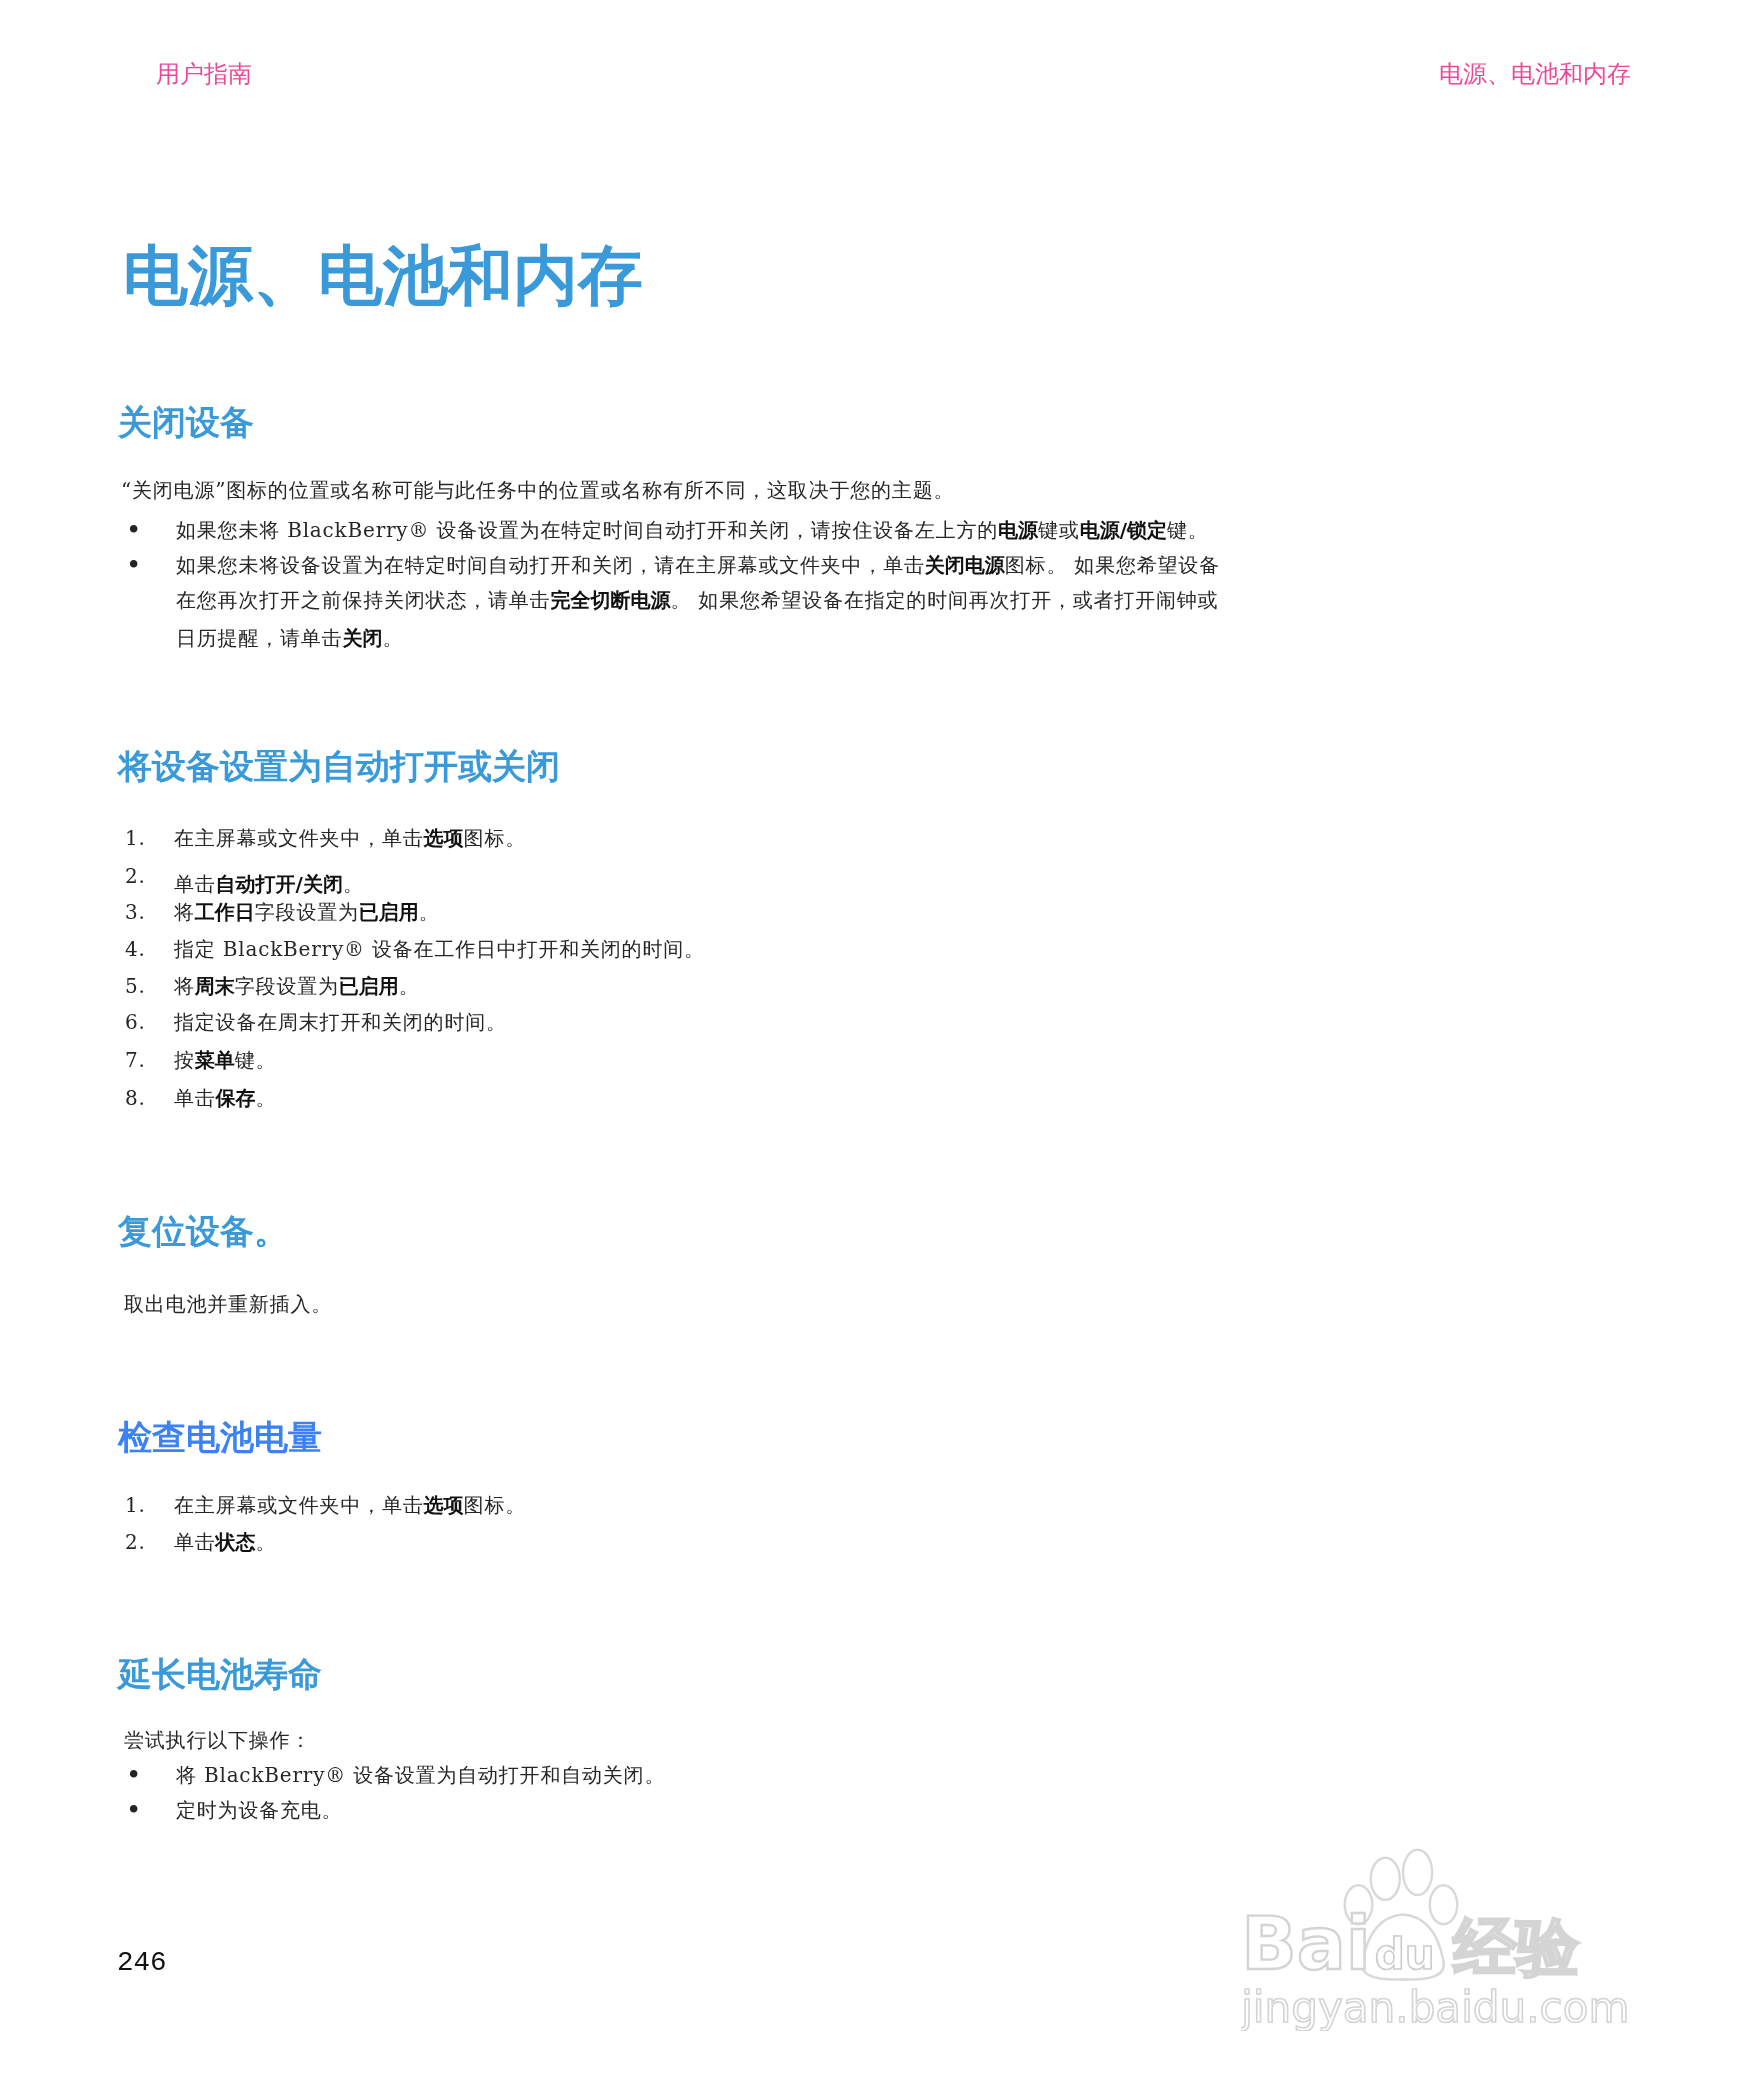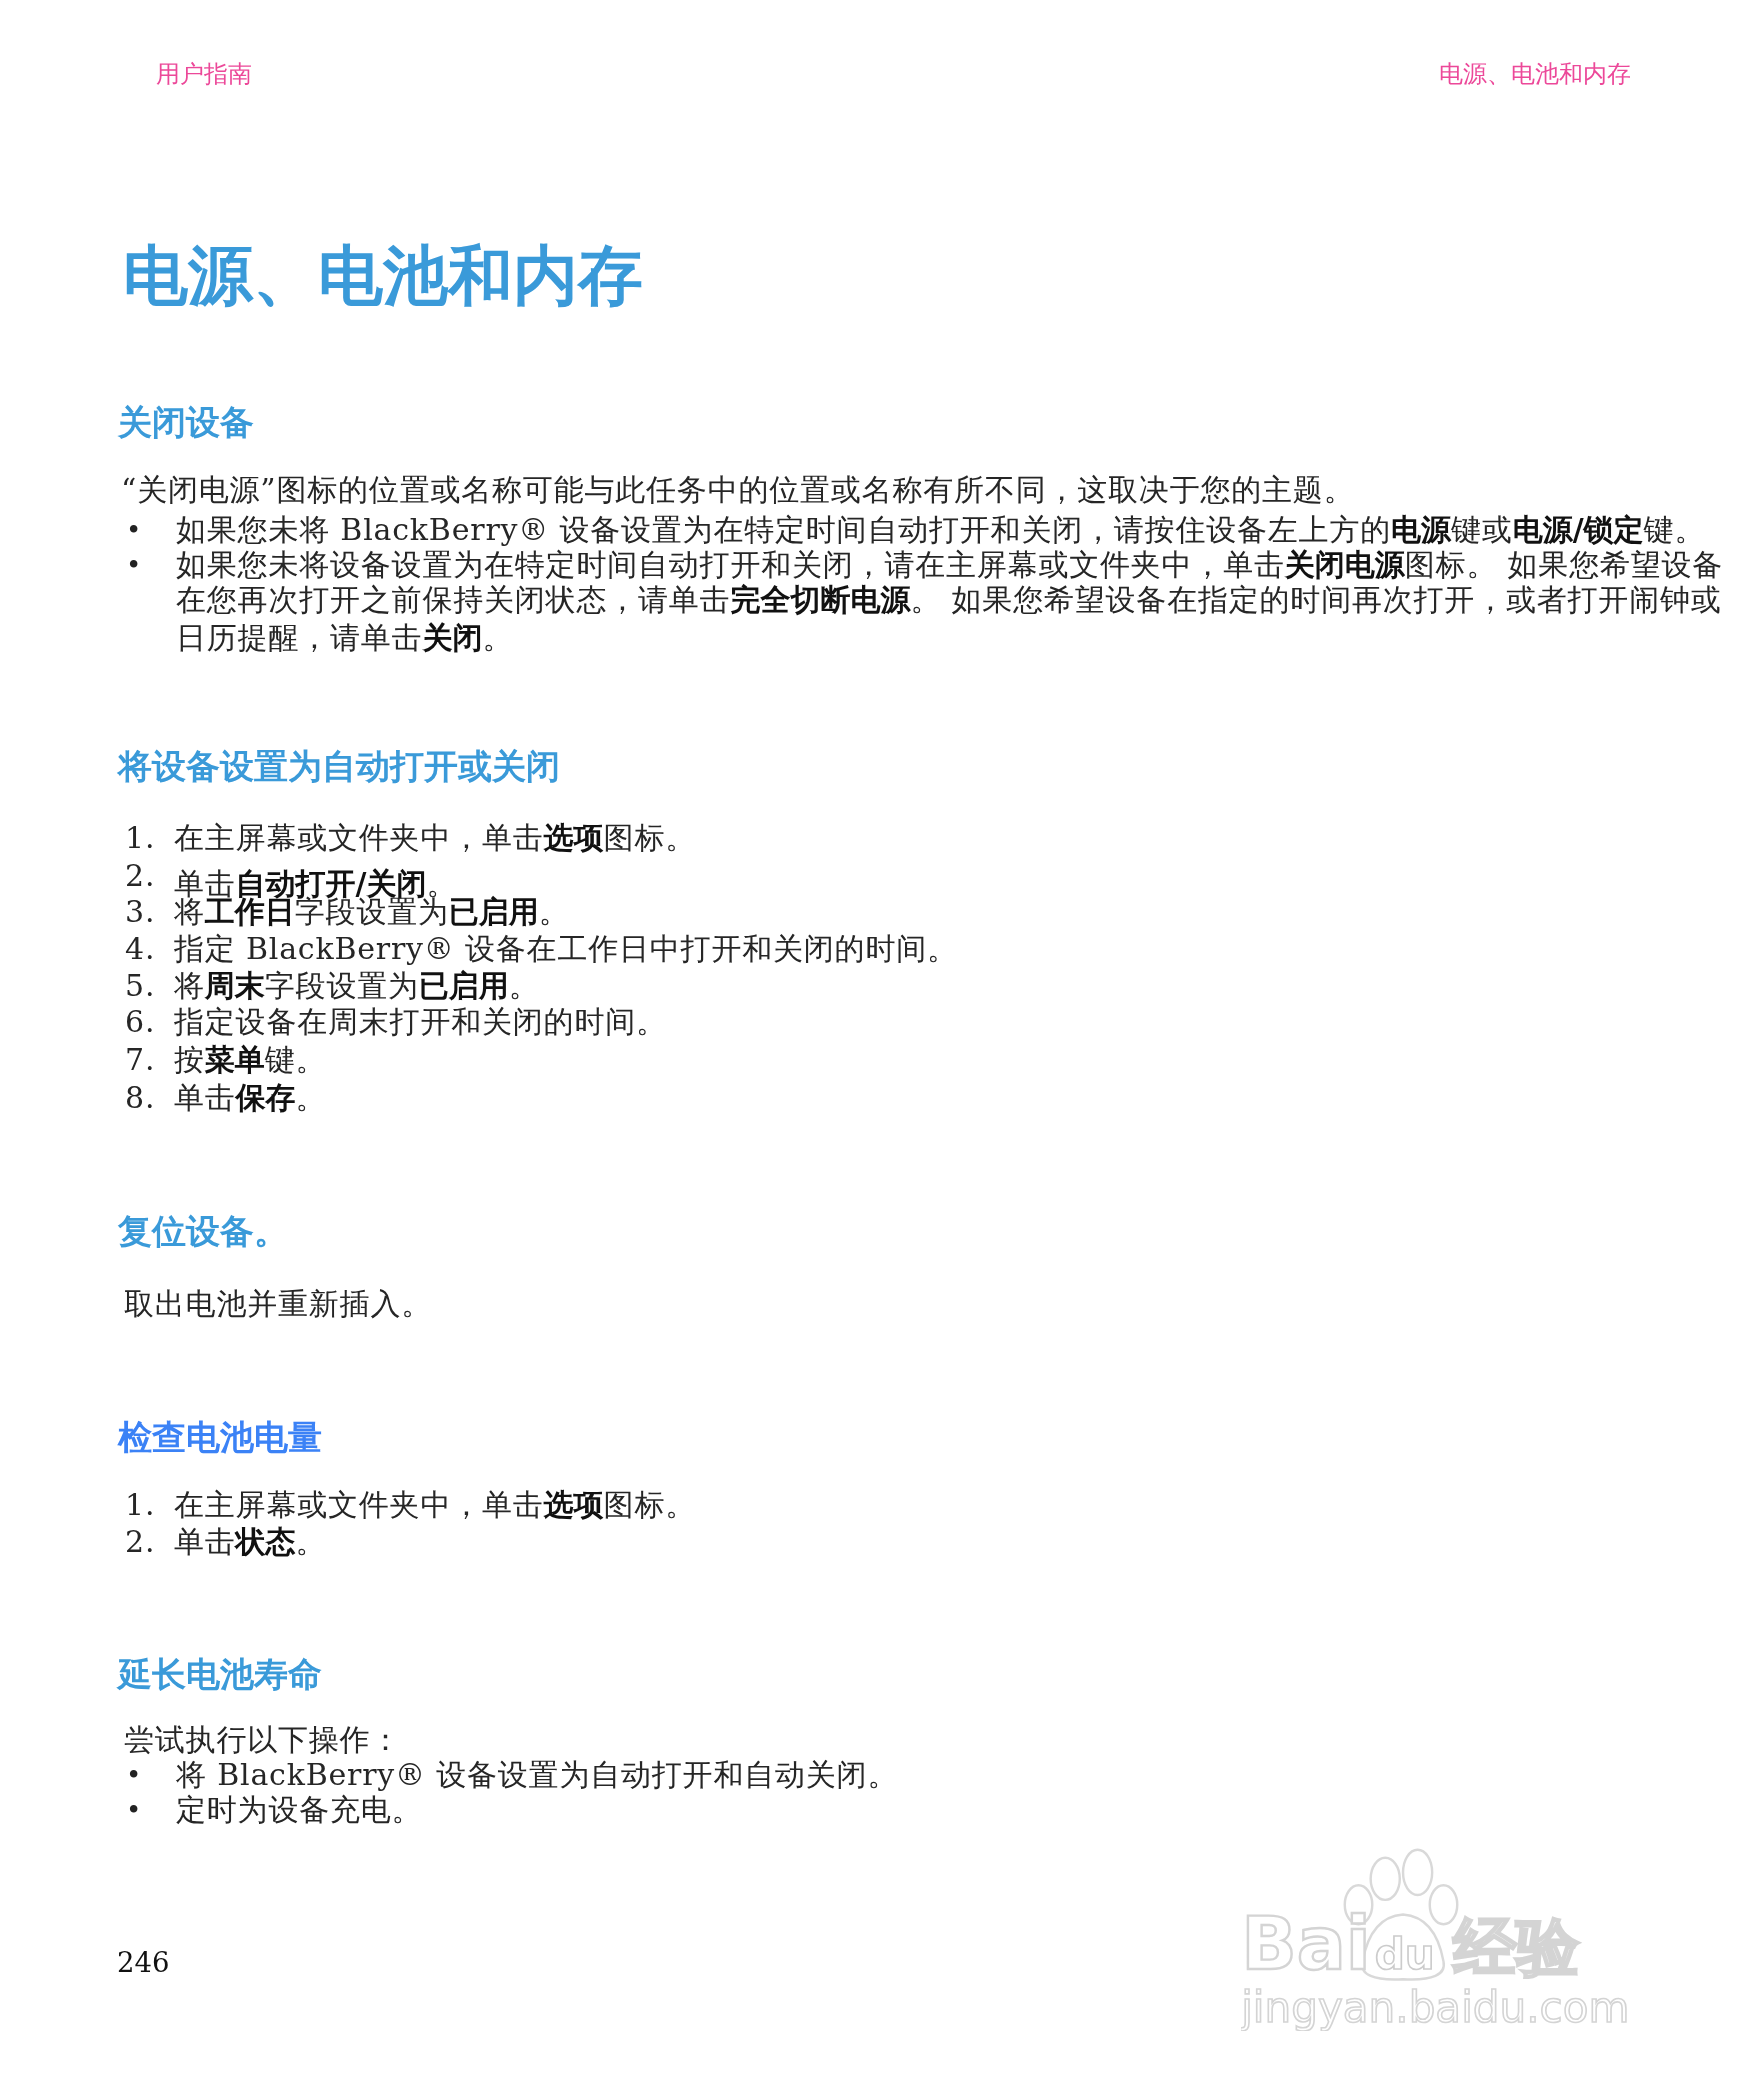--- a/index.html
+++ b/index.html
@@ -4,21 +4,21 @@
 <style>
   html, body { margin: 0; padding: 0; background: #ffffff; }
   body { width: 1748px; height: 2097px; position: relative; overflow: hidden;
          font-family: "DejaVu Serif", "Liberation Serif", serif; color: #222222; }
   .abs { position: absolute; white-space: nowrap; }
   .run-header { font-size: 24px; line-height: 24px; color: #ec4899; margin-left: 39px; }
   .title { font-family: "DejaVu Sans", "Liberation Sans", sans-serif; font-weight: bold;
            font-size: 65px; line-height: 65px; }
   .h2 { font-family: "DejaVu Sans", "Liberation Sans", sans-serif; font-weight: bold;
         font-size: 34px; line-height: 49px; }
-  .body { font-size: 30px; line-height: 26px; letter-spacing: 0.8px; color: #262626; }
+  .body { font-size: 20px; line-height: 26px; letter-spacing: 0.8px; color: #262626; }
   .b { font-family: "DejaVu Sans", "Liberation Sans", sans-serif; font-weight: bold; color: #111111; letter-spacing: 0; }
   .marker { position: absolute; font-size: 26px; line-height: 26px; color: #222; }
   .pageno { font-size: 27.5px; line-height: 27.5px; color: #111; }
   .watermark { position: absolute; left: 1241px; top: 1840px; width: 405px; height: 191px; }
 </style>
 </head>
 <body>
 
 <div class="abs run-header" style="left:117px; top:62px;">用户指南</div>
 <div class="abs run-header" style="right:117px; top:62px;">电源、电池和内存</div>
@@ -89,21 +89,21 @@
 
 <div class="abs h2" style="left:118px; top:1650px; color:#3a9ad9;">延长电池寿命</div>
 <div class="abs body" style="left:124px; top:1727px;">尝试执行以下操作：</div>
 <div>
   <span class="marker" style="left:126px; top:1762px;">•</span>
   <div class="abs body" style="left:176px; top:1762px;">将 BlackBerry® 设备设置为自动打开和自动关闭。</div>
   <span class="marker" style="left:126px; top:1797px;">•</span>
   <div class="abs body" style="left:176px; top:1797px;">定时为设备充电。</div>
 </div>
 
-<div class="abs pageno" style="left:117px; top:1949px;">246</div>
+<div class="abs pageno" style="left:117px; top:1949px;font-family:Liberation Mono, monospace;">246</div>
 
 <div class="watermark">
   <svg width="405" height="191" viewBox="0 0 500 236">
     <g fill="#ffffff" stroke="#d9d9d9" stroke-width="3">
       <ellipse cx="178" cy="48" rx="18" ry="26"></ellipse>
       <ellipse cx="218" cy="40" rx="18" ry="28"></ellipse>
       <ellipse cx="145" cy="80" rx="17" ry="24"></ellipse>
       <ellipse cx="250" cy="80" rx="17" ry="24"></ellipse>
       <path d="M150 150 Q160 95 200 92 Q240 95 250 150 Q255 175 200 172 Q145 175 150 150 Z"></path>
     </g>

